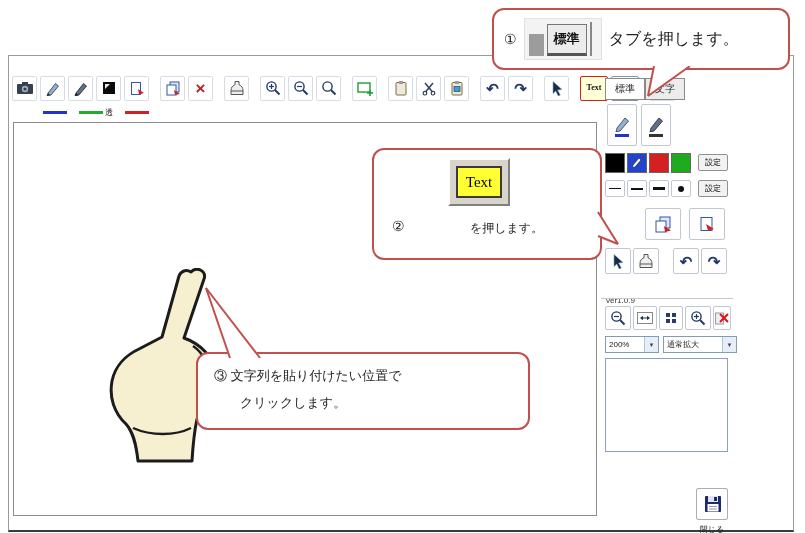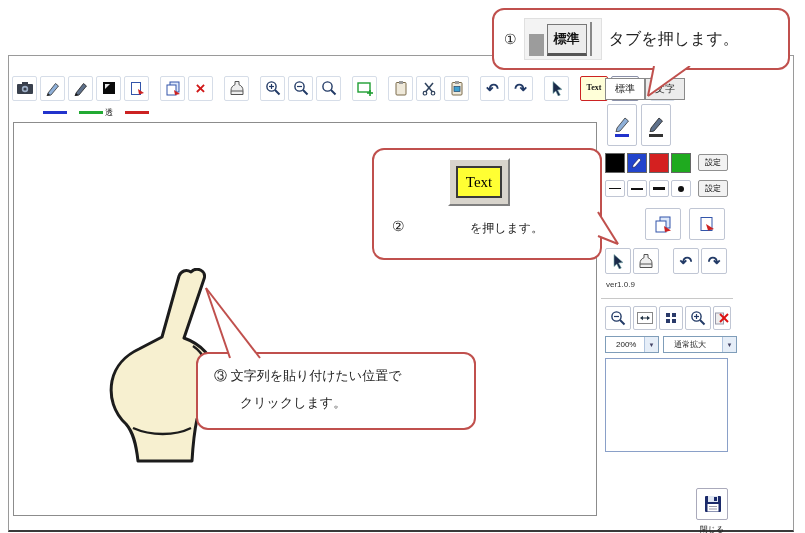--- a/index.html
+++ b/index.html
@@ -44,24 +44,24 @@
        display:flex;align-items:center;justify-content:center;cursor:pointer;}
   .tab.active{background:#fff;}
   .pbtn{position:absolute;background:#fff;border:1px solid #c0c6d4;border-radius:2px;
         display:flex;align-items:center;justify-content:center;cursor:pointer;padding:0;}
   .pen-btn{flex-direction:column;gap:2px;}
   .underbar{width:14px;height:3px;}
   .swatch{position:absolute;width:20px;height:20px;border:1px solid #666;cursor:pointer;padding:0;}
   .settings-btn{position:absolute;width:30px;height:17px;font-size:8px;background:#f2f2f2;
         border:1px solid #909090;border-radius:2px;cursor:pointer;display:flex;align-items:center;justify-content:center;}
   .wline{background:#111;display:block;}
-  .ver{position:absolute;left:5px;top:224px;font-size:8px;color:#333;}
+  .ver{position:absolute;left:5px;top:240px;font-size:8px;color:#333;}
   .pdivider{position:absolute;left:0;right:0;top:242px;height:1px;background:#c8c8c8;}
   .combo{position:absolute;height:17px;border:1px solid #7f9db9;background:#fff;font-size:8px;
-         display:flex;align-items:center;padding-left:10px;cursor:pointer;box-sizing:border-box;}
+         display:flex;align-items:center;padding-left:3px;cursor:pointer;box-sizing:border-box;}
   .combo .arrow{margin-left:auto;width:13px;height:100%;background:#e6eef8;border-left:1px solid #b0c4de;
          display:flex;align-items:center;justify-content:center;font-size:6px;color:#446;}
   .preview{position:absolute;left:4px;top:302px;width:121px;height:92px;border:1px solid #8aa0c8;background:#fff;}
   .save-btn{position:absolute;left:95px;top:432px;width:32px;height:32px;background:#fff;
          border:1px solid #aab;border-radius:2px;display:flex;align-items:center;justify-content:center;cursor:pointer;}
   .save-label{position:absolute;left:88px;top:468px;width:46px;text-align:center;font-size:8px;color:#222;}
 
   
   .callout{position:absolute;background:#fff;border:2px solid #c0504d;border-radius:12px;z-index:10;box-sizing:border-box;}
   .tail{position:absolute;z-index:11;}
@@ -79,21 +79,21 @@
   .co2{left:372px;top:148px;width:230px;height:112px;}
   .text-img{position:absolute;left:74px;top:8px;width:62px;height:48px;background:#d8d4cc;
             border-top:2px solid #fff;border-left:2px solid #fff;border-right:2px solid #808080;
             border-bottom:2px solid #808080;display:flex;align-items:center;justify-content:center;box-sizing:border-box;}
   .text-img-inner{width:46px;height:32px;background:#ffff33;border:2px solid #3a3a3a;display:flex;
             align-items:center;justify-content:center;font-family:"Liberation Serif",serif;
             font-size:15px;color:#000;box-sizing:border-box;}
   .co2 .num{position:absolute;left:18px;top:68px;font-size:14px;}
   .co2 .txt{position:absolute;left:96px;top:70px;font-size:12px;}
 
-  .co3{left:196px;top:352px;width:280px;height:78px;padding:13px 12px 0 16px;}
+  .co3{left:196px;top:352px;width:334px;height:78px;padding:13px 12px 0 16px;}
   .co3 .l1{font-size:13px;}
   .co3 .l2{font-size:13px;margin-left:26px;margin-top:9px;}
 
   
   .hand{position:absolute;left:75px;top:268px;z-index:2;}
 </style>
 </head>
 <body>
 
 <div class="stage">

